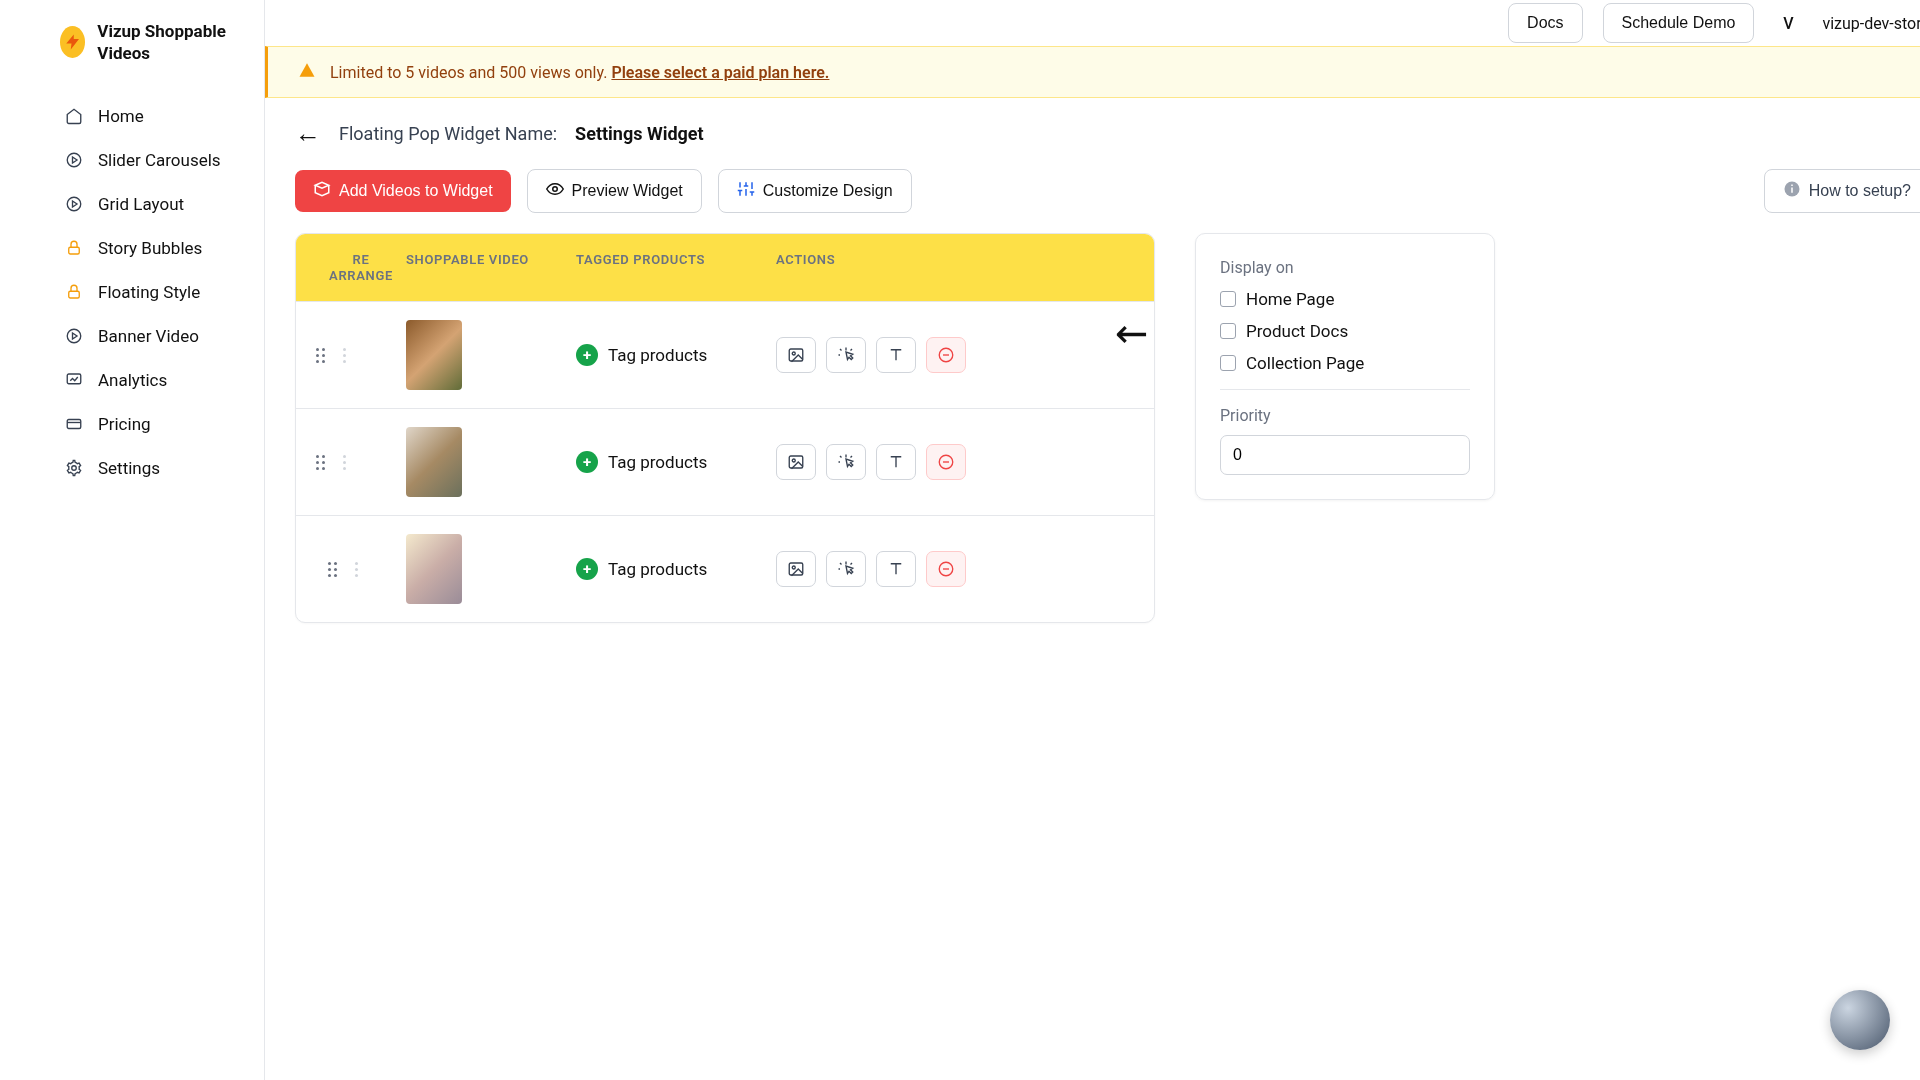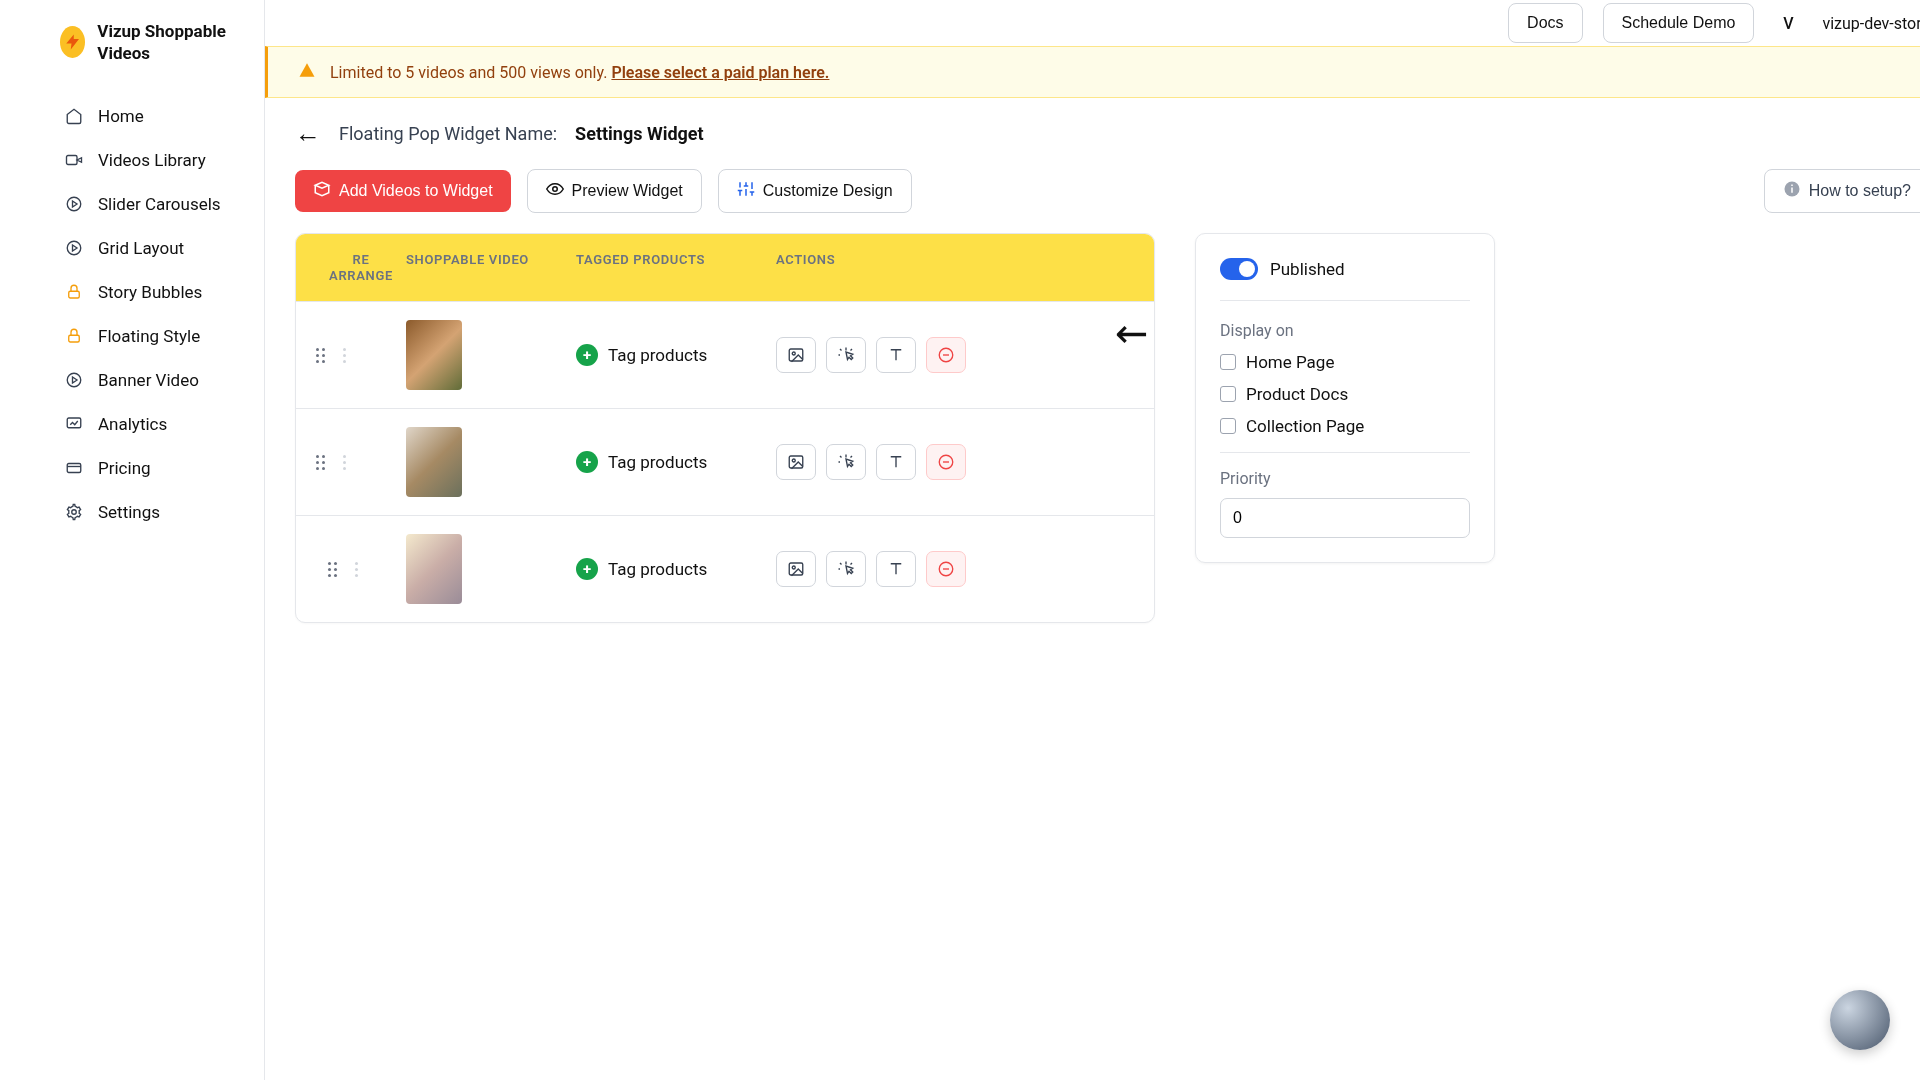--- a/index.html
+++ b/index.html
@@ -87,29 +87,20 @@
         <span class="ic">
             <svg viewBox="0 0 24 24" fill="none" stroke="currentColor" stroke-width="1.8">
               <path d="M3 10l9-7 9 7v10a2 2 0 01-2 2H5a2 2 0 01-2-2V10z"></path>
             </svg>
           </span>
         <span>Home</span>
       </div>
       <div class="nav-item">
         <span class="ic">
             <svg viewBox="0 0 24 24" fill="none" stroke="currentColor" stroke-width="1.8">
-              <rect x="2" y="6" width="14" height="12" rx="2"></rect>
-              <path d="M22 9l-6 3 6 3V9z"></path>
-            </svg>
-          </span>
-        <span>Videos Library</span>
-      </div>
-      <div class="nav-item">
-        <span class="ic">
-            <svg viewBox="0 0 24 24" fill="none" stroke="currentColor" stroke-width="1.8">
               <circle cx="12" cy="12" r="9"></circle>
               <path d="M10 8l6 4-6 4V8z"></path>
             </svg>
           </span>
         <span>Slider Carousels</span>
       </div>
       <div class="nav-item">
         <span class="ic">
             <svg viewBox="0 0 24 24" fill="none" stroke="currentColor" stroke-width="1.8">
               <circle cx="12" cy="12" r="9"></circle>
@@ -390,24 +381,20 @@
                 <svg viewBox="0 0 24 24" fill="none" stroke="currentColor" stroke-width="1.8">
                   <circle cx="12" cy="12" r="9"></circle>
                   <path d="M8 12h8"></path>
                 </svg>
               </span>
           </div>
         </div>
       </div>
 
       <div class="side-panel">
-        <div class="pub-row">
-          <div class="toggle"></div>
-          <span class="pub-label">Published</span>
-        </div>
         <div class="sec-label">Display on</div>
         <div class="chk-row">
           <span class="chk"></span>
           <span>Home Page</span>
         </div>
         <div class="chk-row">
           <span class="chk"></span>
           <span>Product Docs</span>
         </div>
         <div class="chk-row">

